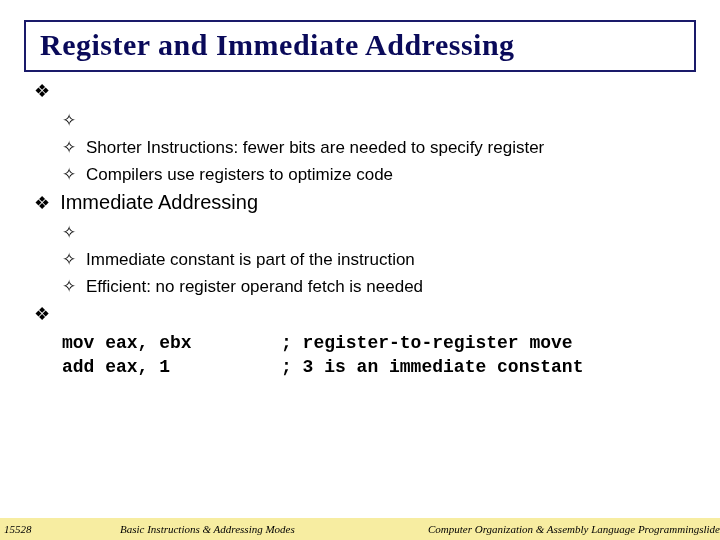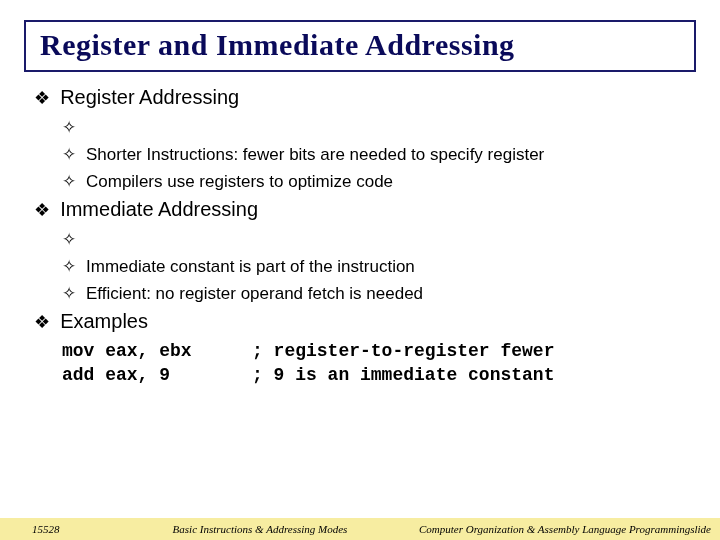--- a/index.html
+++ b/index.html
@@ -1,43 +1,42 @@
 <!DOCTYPE html>
 <html><head>
 <meta charset="utf-8">
 <style>
   * { box-sizing: border-box; margin: 0; padding: 0; }
   body { width: 720px; height: 540px; background: #fff; font-family: Arial, sans-serif; color: #000; overflow: hidden; }
-  .title-box { margin: 20px 24px 14px 24px; border: 2px solid #1a1a6a; padding: 6px 14px 8px 14px; background: #fff; }
+  .title-box { margin: 20px 24px 8px 24px; border: 2px solid #1a1a6a; padding: 6px 14px 8px 14px; background: #fff; }
   .title-box .title { font-family: "Comic Sans MS", "Comic Sans", cursive; font-size: 30px; font-weight: bold; color: #0a0a5a; letter-spacing: 0.5px; }
   .content { padding: 0 34px; }
   .h1 { font-size: 20px; margin: 6px 0 8px 0; display: flex; align-items: baseline; }
   .h1 .diamond { margin-right: 10px; color: #000; font-size: 18px; }
   .sub { font-size: 17px; margin: 6px 0 6px 28px; display: flex; align-items: baseline; }
   .sub .plus { font-family: "Times New Roman", serif; margin-right: 10px; font-size: 17px; width: 14px; display: inline-block; }
-  .code-row { font-family: "Courier New", monospace; font-weight: bold; font-size: 18px; margin: 4px 0 4px 28px; display: flex; }
+  .code-row { font-family: "Courier New", monospace; font-weight: bold; font-size: 18px; margin: 4px 0 4px 28px; display: flex; gap: 29px; }
   .code-left { width: 190px; }
   .code-right { }
   .footer { position: absolute; left: 0; bottom: 0; width: 720px; background: #f7eda1; height: 22px; display: flex; align-items: center; font-family: "Times New Roman", serif; font-style: italic; font-size: 11px; color: #000; }
-  .footer .fl { width: 120px; padding-left: 32px; }
-  .footer .fc { flex: 0 0 280px; text-align: center; }
-  .footer .fr { flex: 1; text-align: center; padding-left: 10px; }
+  .footer .fl { width: 120px; padding-left: 4px; }
+  .footer .fc { flex: 0 0 280px; text-align: left; }
+  .footer .fr { flex: 1; text-align: right; padding-left: 10px; }
 </style>
 </head>
 <body>
 
 <div class="title-box">
   <div class="title">Register and Immediate Addressing</div>
 </div>
 
 <div class="content">
 
   <div class="h1">
     <span class="diamond">❖</span>
-    <span>Register Addressing</span>
   </div>
   <div class="sub">
       <span class="plus">✧</span>
     </div>
   <div class="sub">
       <span class="plus">✧</span>
       <span>Shorter Instructions: fewer bits are needed to specify register</span>
     </div>
   <div class="sub">
       <span class="plus">✧</span>
@@ -55,29 +54,28 @@
       <span class="plus">✧</span>
       <span>Immediate constant is part of the instruction</span>
     </div>
   <div class="sub">
       <span class="plus">✧</span>
       <span>Efficient: no register operand fetch is needed</span>
     </div>
 
   <div class="h1">
     <span class="diamond">❖</span>
-    <span>Examples</span>
   </div>
   <div class="code-row">
     <span class="code-left">mov eax, ebx</span>
-    <span class="code-right">; register-to-register fewer</span>
+    <span class="code-right">; register-to-register move</span>
   </div>
   <div class="code-row">
-    <span class="code-left">add eax, 9</span>
-    <span class="code-right">; 9 is an immediate constant</span>
+    <span class="code-left">add eax, 1</span>
+    <span class="code-right">; 3 is an immediate constant</span>
   </div>
 
 </div>
 
 <div class="footer">
   <div class="fl">15528</div>
   <div class="fc">Basic Instructions &amp; Addressing Modes</div>
   <div class="fr">Computer Organization &amp; Assembly Language Programmingslide</div>
 </div>
 

